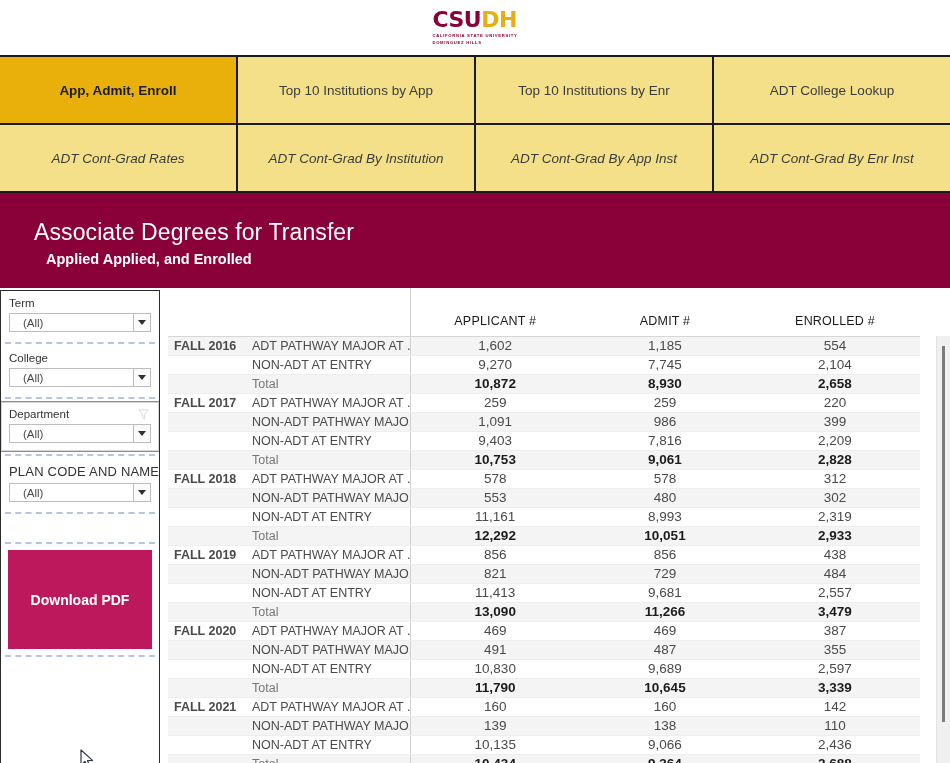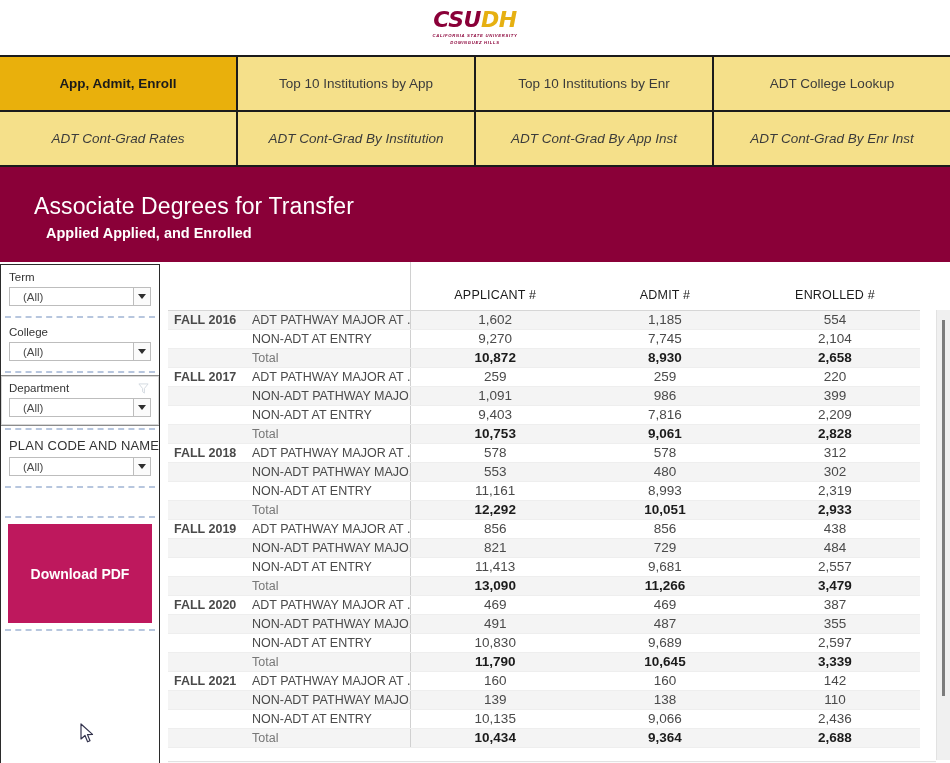--- a/index.html
+++ b/index.html
@@ -17,21 +17,21 @@
   }
 
   
   .logo-band {
     height: 55px;
     display: flex;
     align-items: center;
     justify-content: center;
     background: #ffffff;
   }
-  .logo-wrap { text-align: center; line-height: 1; font-style: italic; }
+  .logo-wrap { line-height: 1; }
   .logo-mark {
     font-size: 22px;
     font-weight: bold;
     letter-spacing: -0.5px;
     font-family: "DejaVu Sans", sans-serif;
   }
   .logo-csu { color: #8A0038; }
   .logo-dh  { color: #E6B012; }
   .logo-sub {
     font-size: 4.2px;
@@ -49,21 +49,21 @@
     background: #1b1b1b;
   }
   .tab-row {
     display: flex;
     gap: 2px;
     background: #1b1b1b;
   }
   .tab-row + .tab-row { margin-top: 2px; font-style: italic; }
   .tab {
     flex: 1 1 0;
-    height: 53px;
+    height: 66px;
     display: flex;
     align-items: center;
     justify-content: center;
     background: #F5E08A;
     color: #3b3b3b;
     font-size: 13.5px;
     text-align: center;
     cursor: pointer;
     user-select: none;
     padding: 0 4px;

